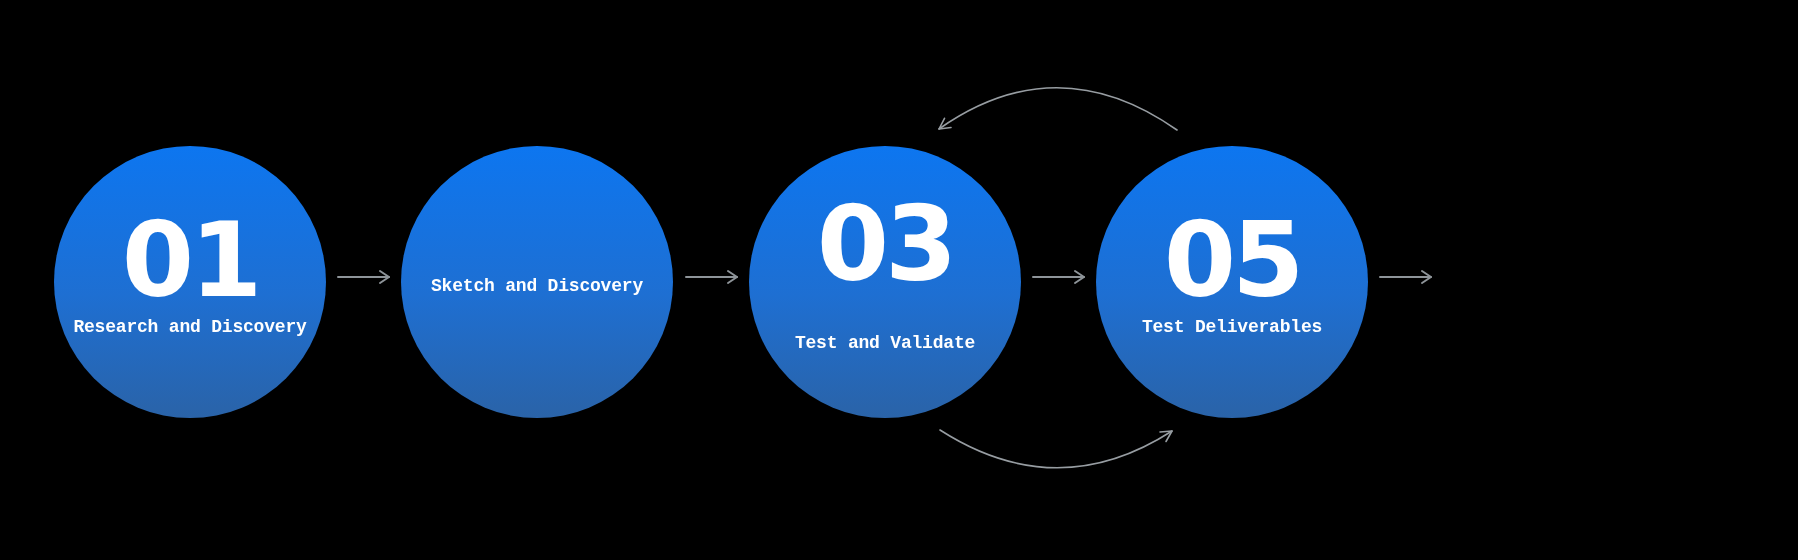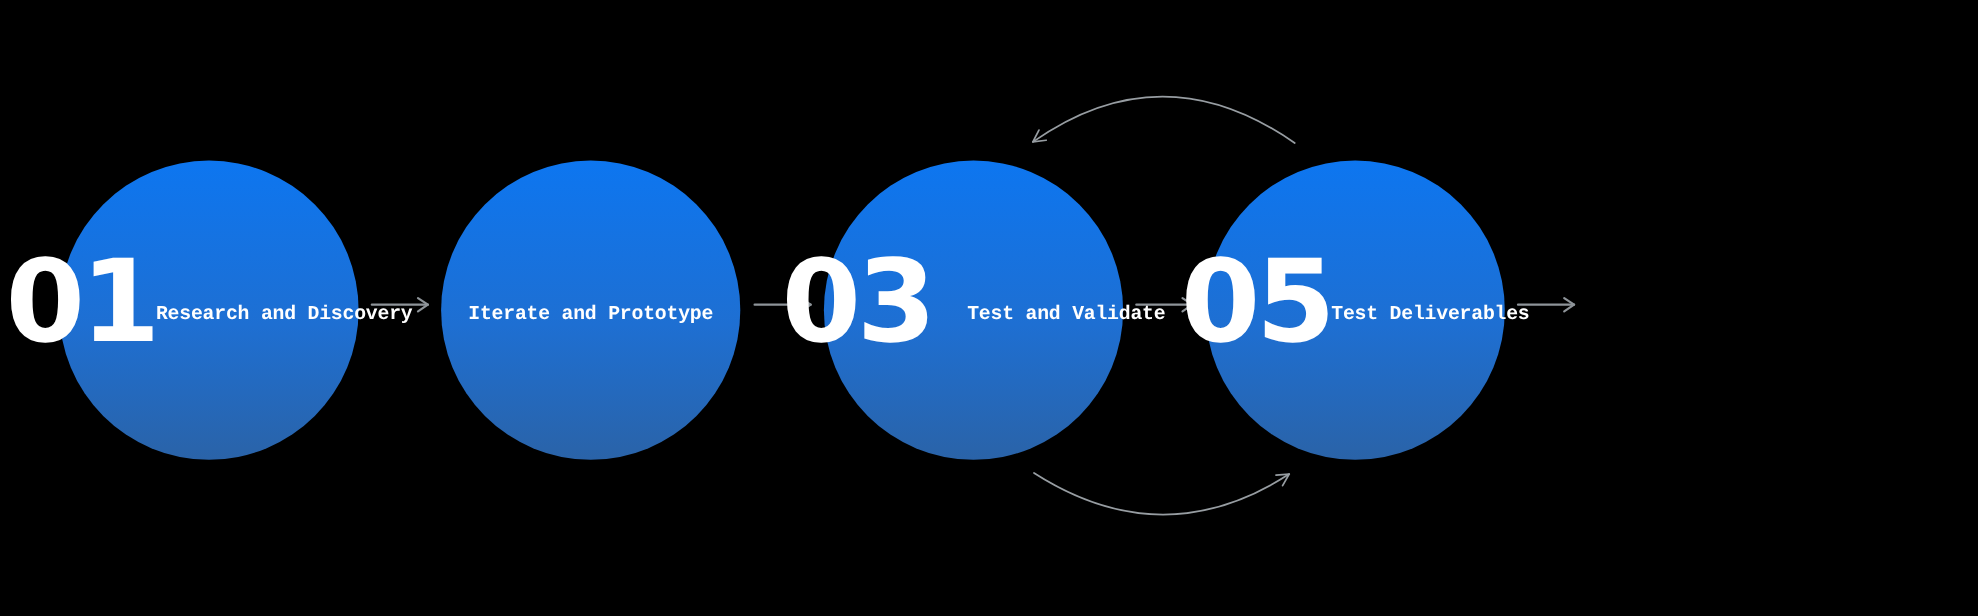--- a/index.html
+++ b/index.html
@@ -23,21 +23,21 @@
     height: 560px;
   }
   .step-circle {
     position: absolute;
     top: 146px;
     width: 272px;
     height: 272px;
     border-radius: 50%;
     background: linear-gradient(180deg, #0d76f0 0%, #1e6fd2 55%, #2a63a8 100%);
     display: flex;
-    flex-direction: row;
+    flex-direction: column;
     align-items: center;
     justify-content: center;
     text-align: center;
   }
   .step-circle:nth-of-type(1) { left: 54px; }
   .step-circle:nth-of-type(2) { left: 401px; }
   .step-circle:nth-of-type(3) { left: 749px; gap: 32px; }
   .step-circle:nth-of-type(4) { left: 1096px; }
   .step-circle:nth-of-type(5) { left: 1464px; }
   .step-number {
@@ -91,21 +91,21 @@
       <path d="M1160 432 L1172 431 L1166 441.5"></path>
     </g>
   </svg>
 
   <div class="step-circle">
     <div class="step-number">01</div>
     <div class="step-label">Research and Discovery</div>
   </div>
 
   <div class="step-circle">
-    <div class="step-label">Iterate and Prototype</div>
+    <div class="step-label">Sketch and Discovery</div>
   </div>
 
   <div class="step-circle">
     <div class="step-number">03</div>
     <div class="step-label">Test and Validate</div>
   </div>
 
 
   <div class="step-circle">
     <div class="step-number">05</div>

